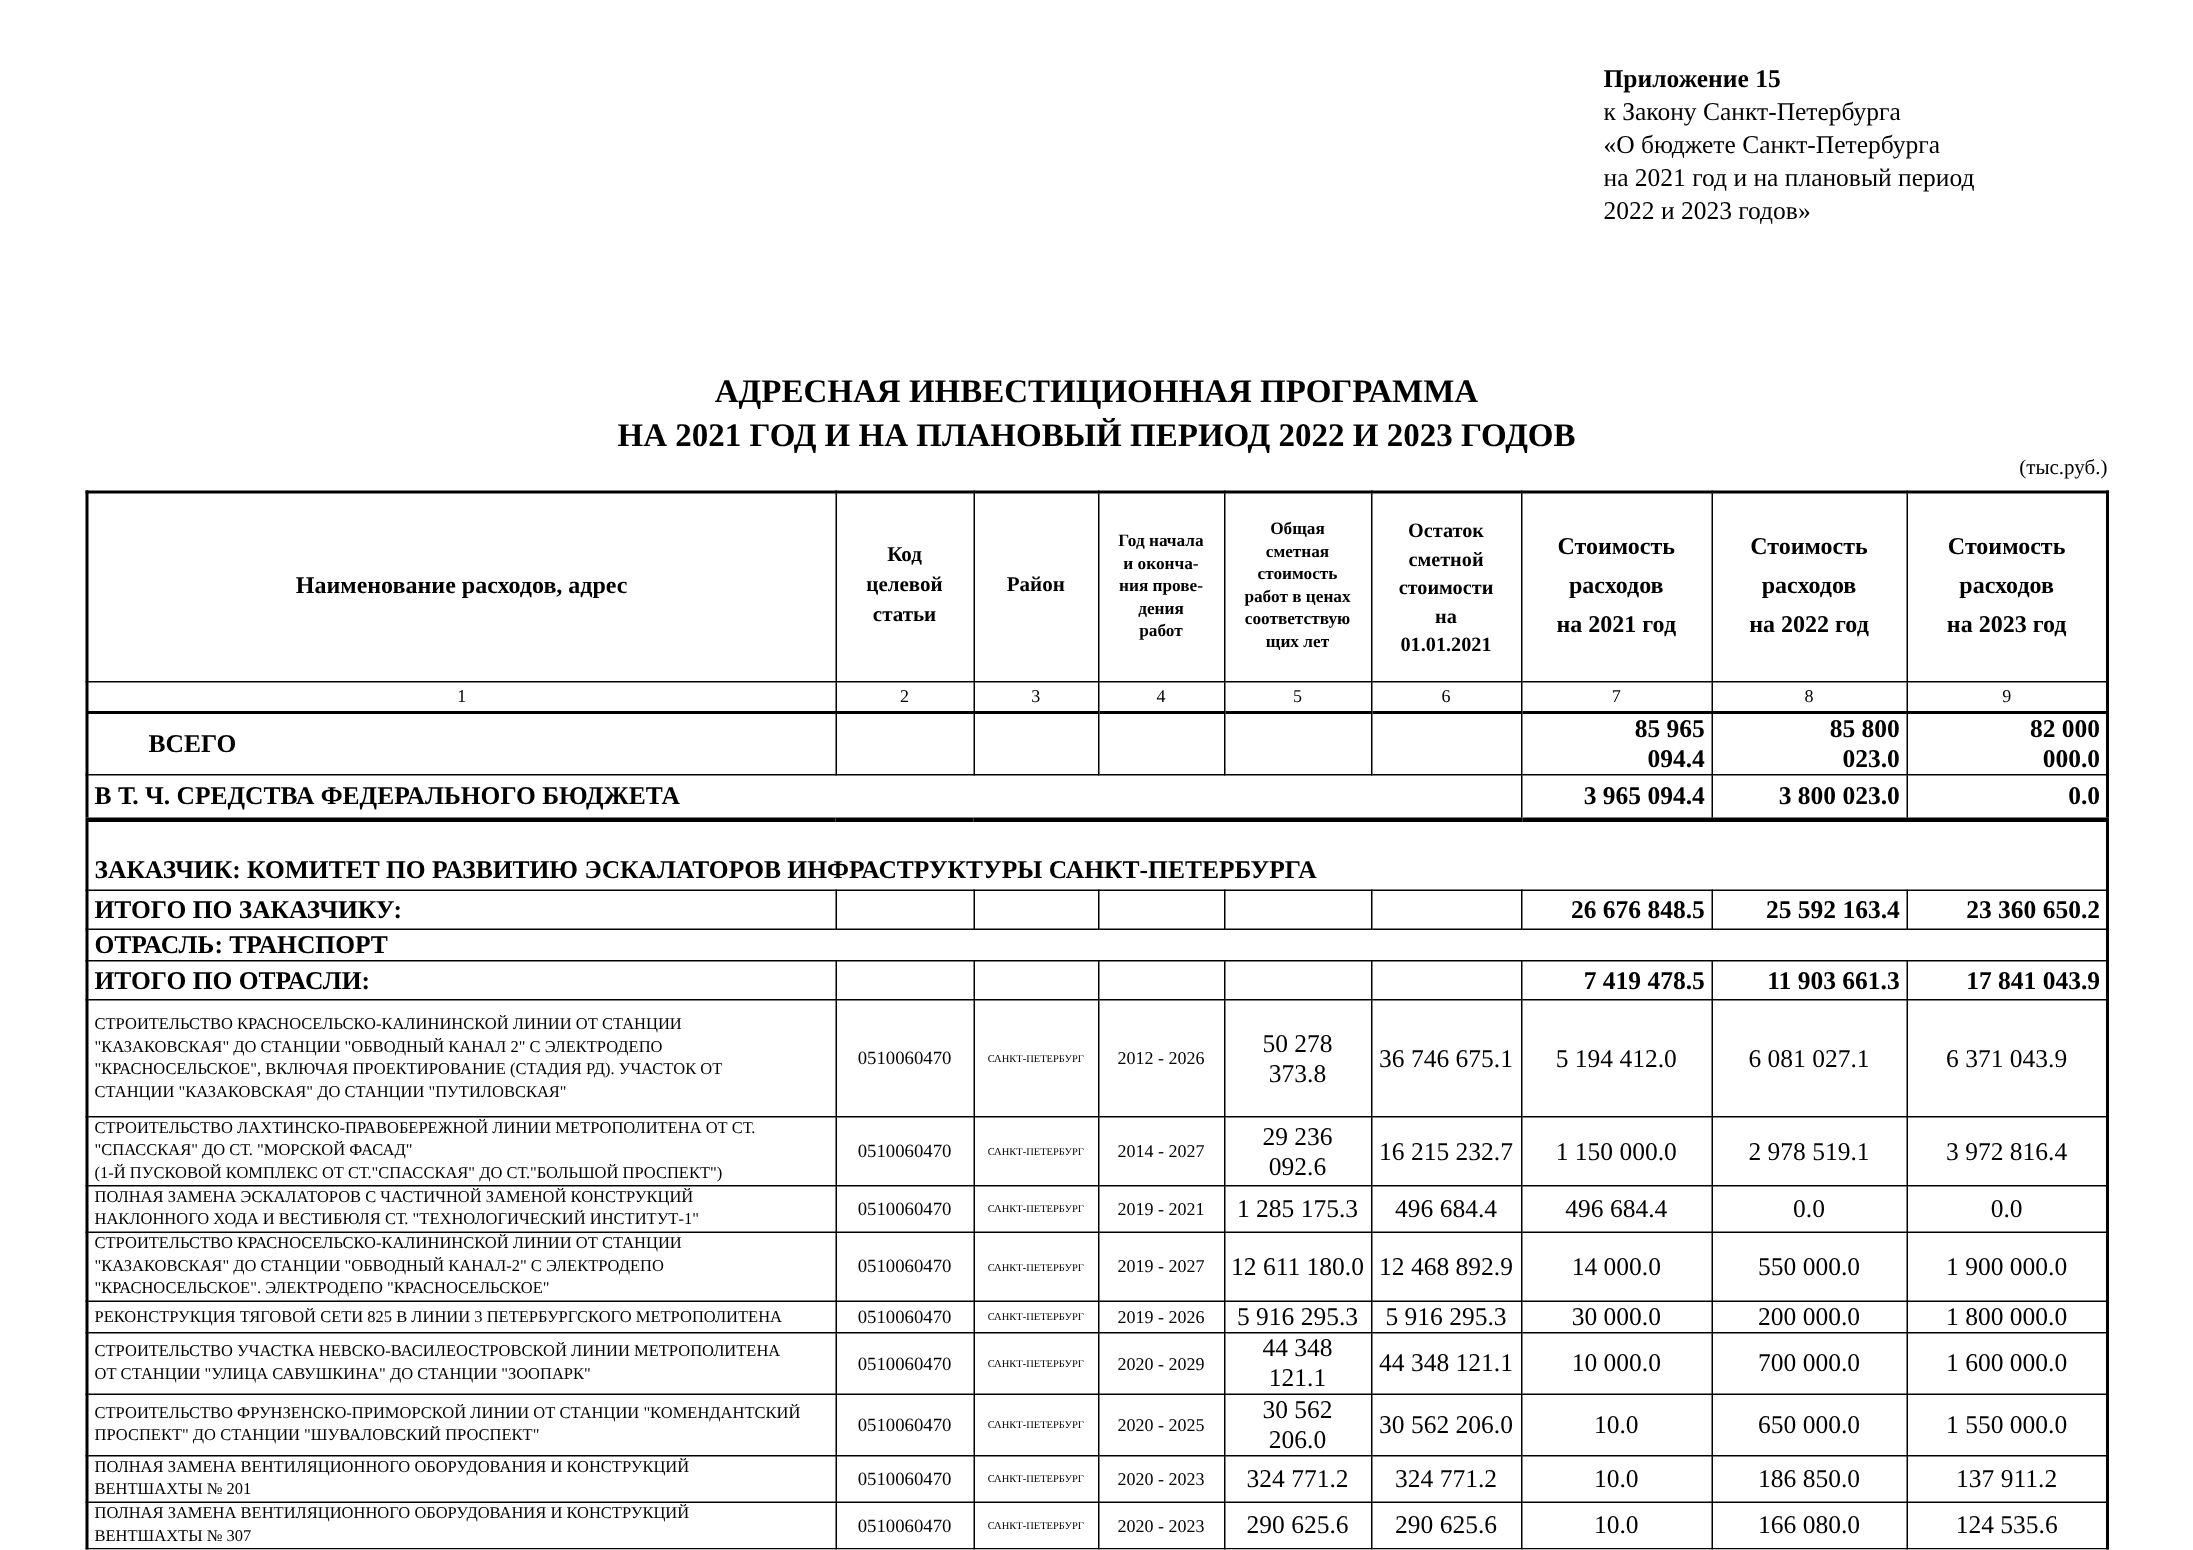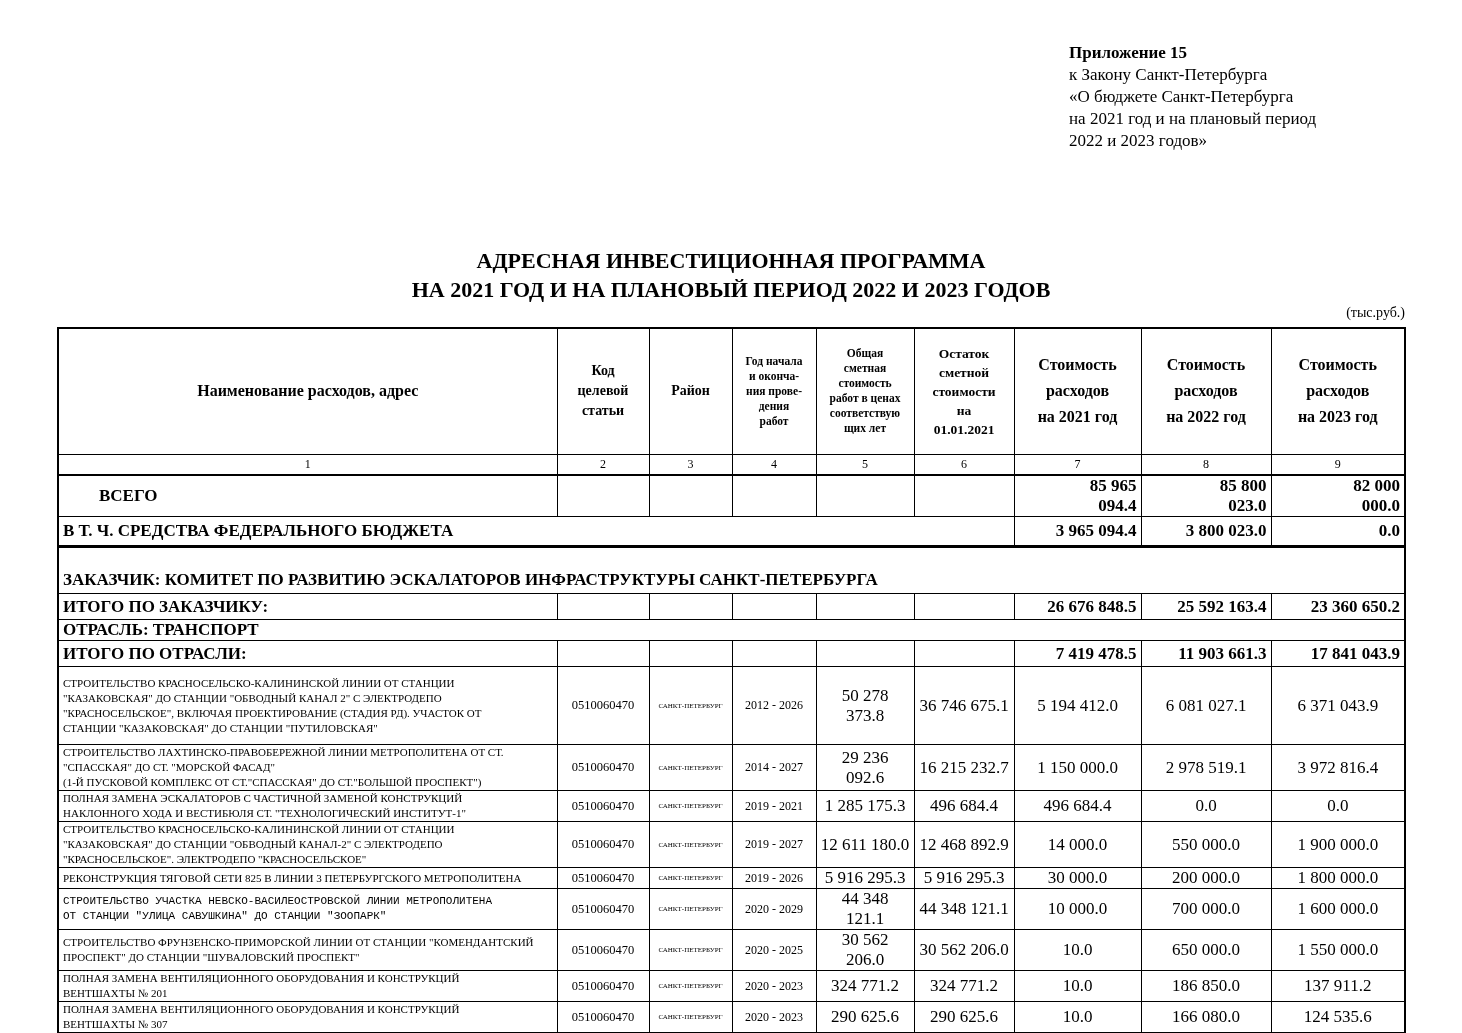--- a/index.html
+++ b/index.html
@@ -227,21 +227,21 @@
         <td class="c-code">0510060470</td>
         <td class="c-district">САНКТ-ПЕТЕРБУРГ</td>
         <td class="c-years">2019 - 2026</td>
         <td class="c-num">5 916 295.3</td>
         <td class="c-num">5 916 295.3</td>
         <td class="c-num">30 000.0</td>
         <td class="c-num">200 000.0</td>
         <td class="c-num">1 800 000.0</td>
       </tr>
       <tr class="data-row">
-        <td class="c-name" style="height: 31px; font-family: Liberation Mono, monospace;">СТРОИТЕЛЬСТВО УЧАСТКА НЕВСКО-ВАСИЛЕОСТРОВСКОЙ ЛИНИИ МЕТРОПОЛИТЕНА
+        <td class="c-name" style="height: 31px;">СТРОИТЕЛЬСТВО УЧАСТКА НЕВСКО-ВАСИЛЕОСТРОВСКОЙ ЛИНИИ МЕТРОПОЛИТЕНА
 ОТ СТАНЦИИ "УЛИЦА САВУШКИНА" ДО СТАНЦИИ "ЗООПАРК"</td>
         <td class="c-code">0510060470</td>
         <td class="c-district">САНКТ-ПЕТЕРБУРГ</td>
         <td class="c-years">2020 - 2029</td>
         <td class="c-num">44 348 121.1</td>
         <td class="c-num">44 348 121.1</td>
         <td class="c-num">10 000.0</td>
         <td class="c-num">700 000.0</td>
         <td class="c-num">1 600 000.0</td>
       </tr>

